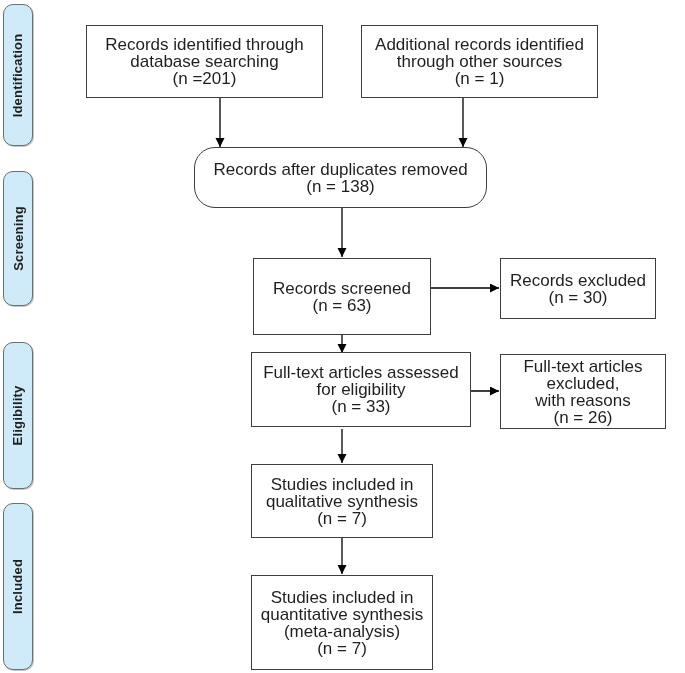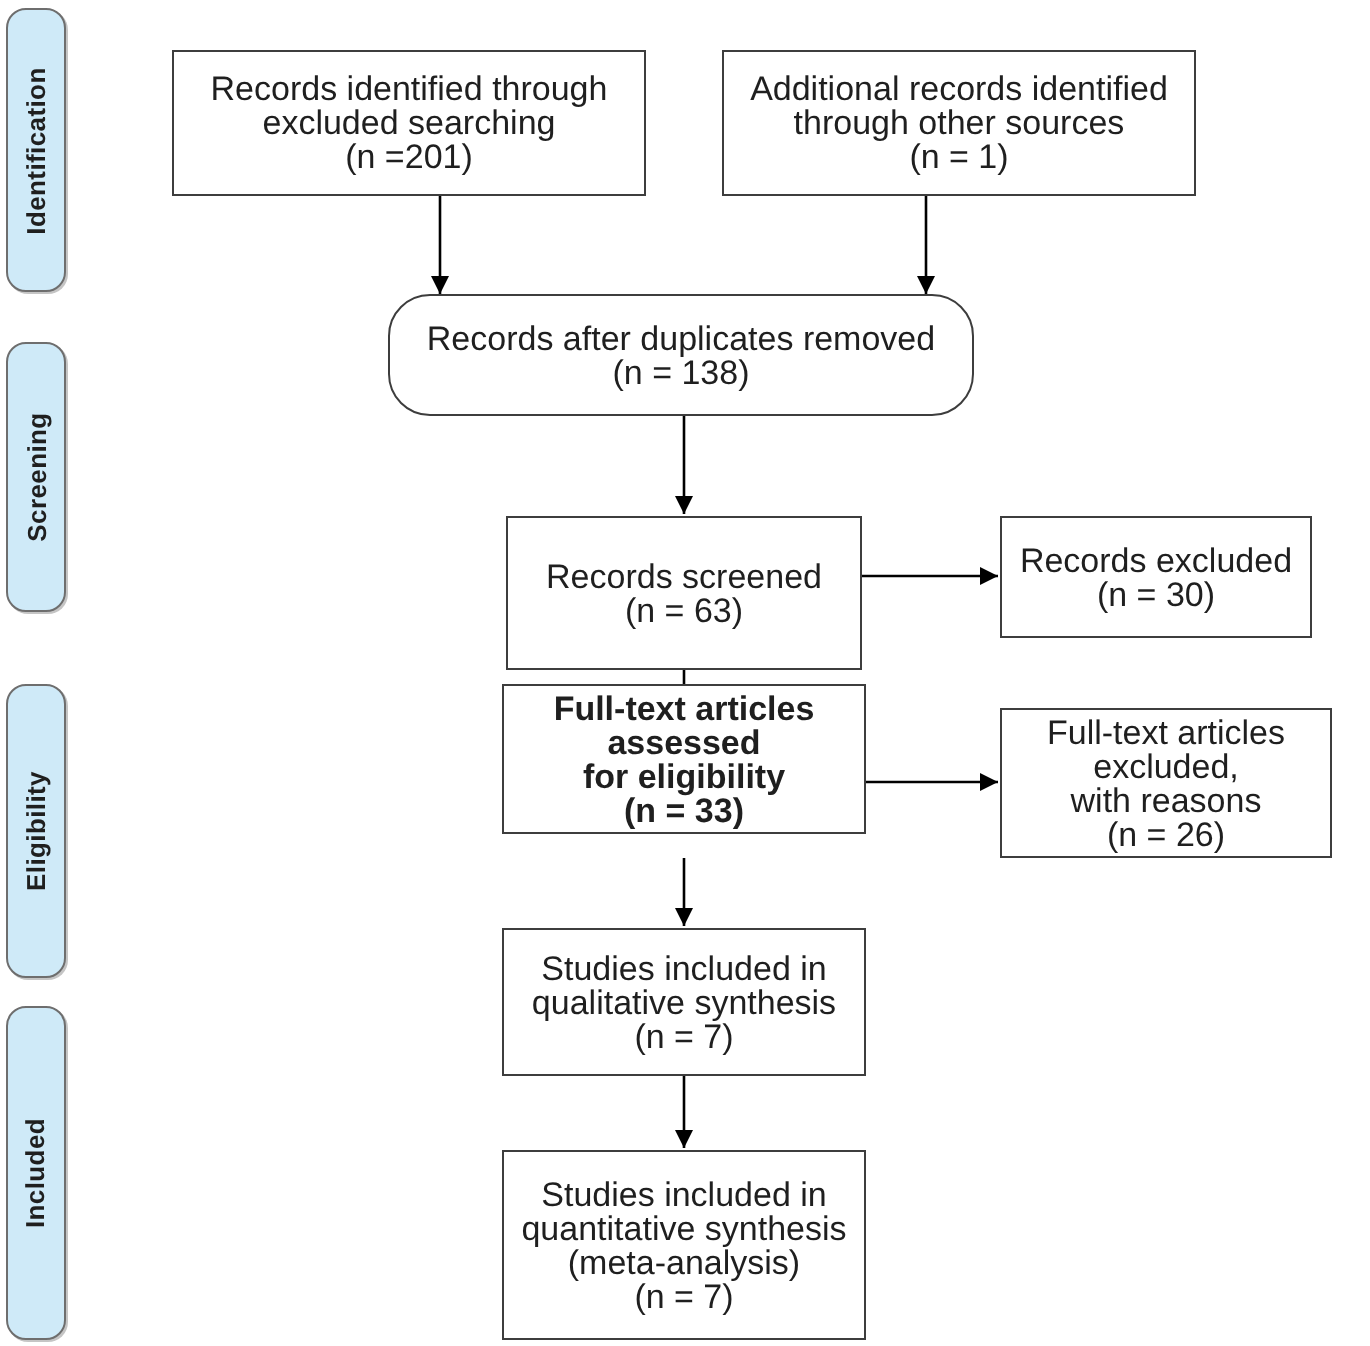--- a/index.html
+++ b/index.html
@@ -63,21 +63,21 @@
   </div>
   <div class="stage" style="top:342px;height:147px;">
     <span class="vlabel">Eligibility</span>
   </div>
   <div class="stage" style="top:503px;height:167px;">
     <span class="vlabel">Included</span>
   </div>
 
   <div class="fbox" style="left:86px;top:25px;width:237px;height:73px;">
     <div>Records identified through</div>
-    <div>excluded searching</div>
+    <div>database searching</div>
     <div>(n =201)</div>
   </div>
 
   <div class="fbox" style="left:361px;top:25px;width:237px;height:73px;">
     <div>Additional records identified</div>
     <div>through other sources</div>
     <div>(n = 1)</div>
   </div>
 
   <div class="fbox" style="left:194px;top:147px;width:293px;height:61px;border-radius:21px;">
@@ -88,21 +88,21 @@
   <div class="fbox" style="left:253px;top:258px;width:178px;height:77px;">
     <div>Records screened</div>
     <div>(n = 63)</div>
   </div>
 
   <div class="fbox" style="left:500px;top:258px;width:156px;height:61px;text-align:right;">
     <div>Records excluded</div>
     <div>(n = 30)</div>
   </div>
 
-  <div class="fbox" style="left:251px;top:342px;width:182px;height:75px;font-weight:bold;">
+  <div class="fbox" style="left:251px;top:352px;width:220px;height:75px;">
     <div>Full-text articles assessed</div>
     <div>for eligibility</div>
     <div>(n = 33)</div>
   </div>
 
   <div class="fbox" style="left:500px;top:354px;width:166px;height:75px;">
     <div>Full-text articles excluded,</div>
     <div>with reasons</div>
     <div>(n = 26)</div>
   </div>

